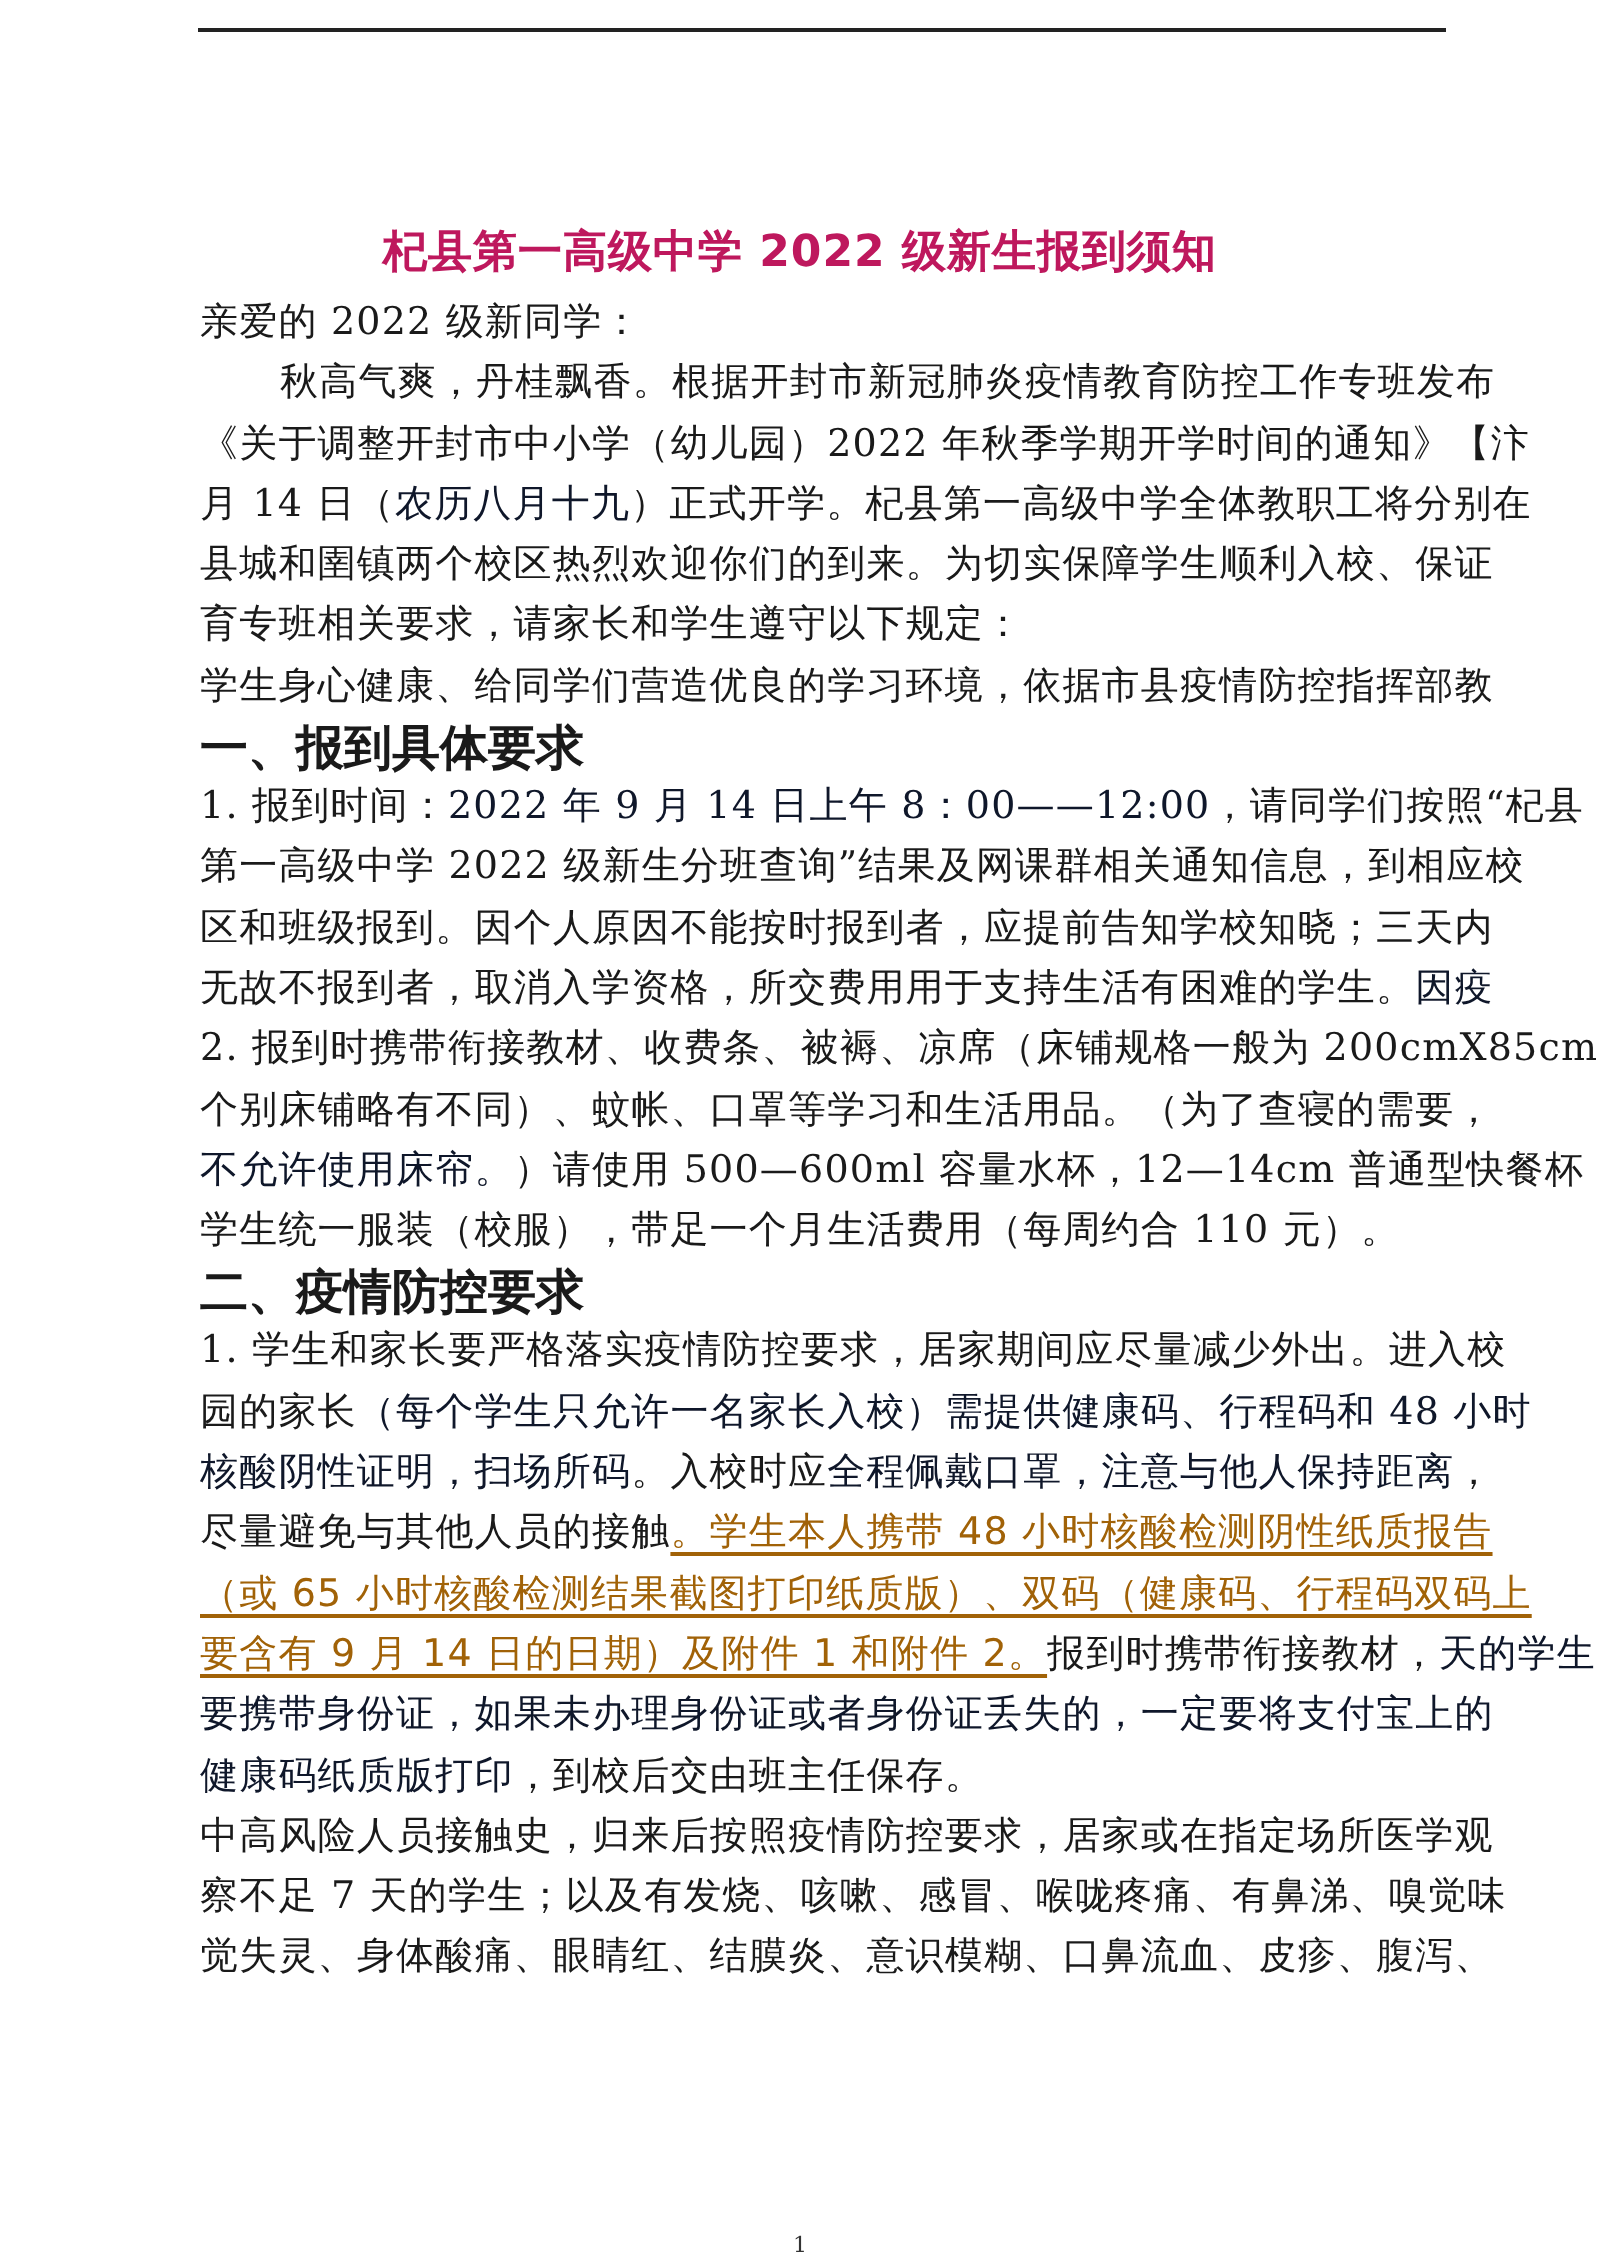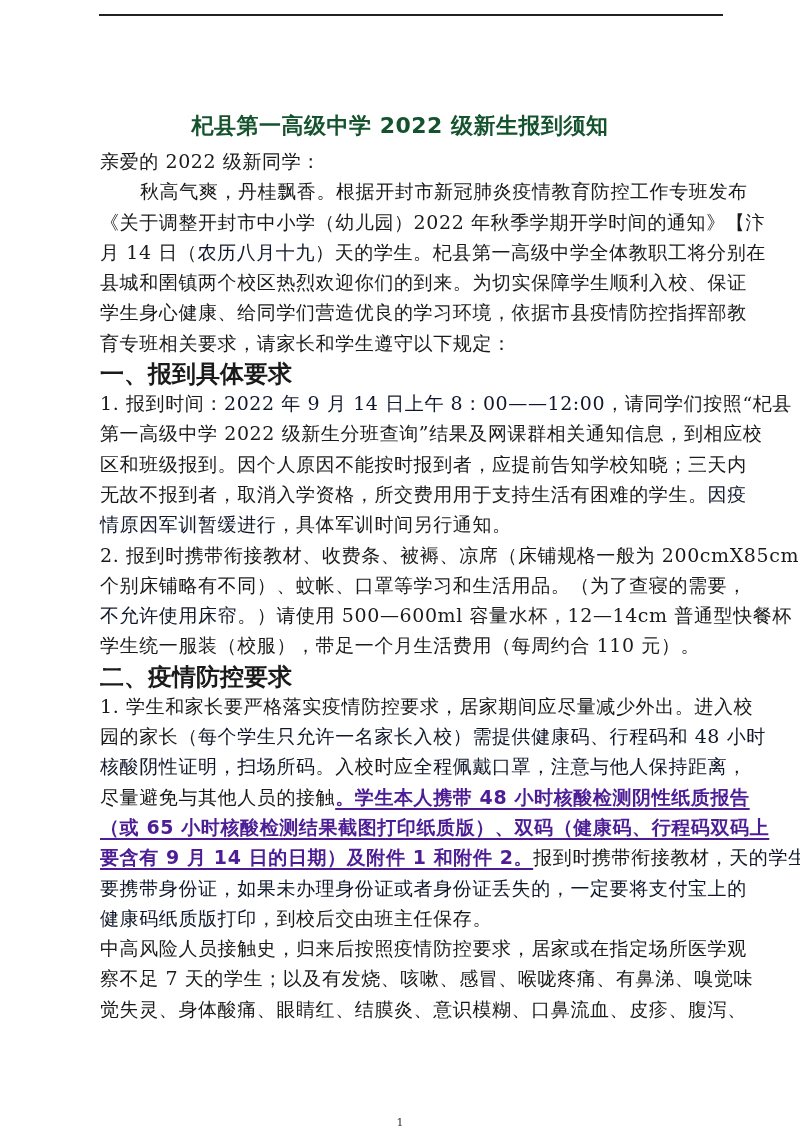--- a/index.html
+++ b/index.html
@@ -1,60 +1,59 @@
 <!DOCTYPE html>
 <html><head>
 <meta charset="utf-8">
 <style>
   html, body { margin:0; padding:0; background:#ffffff; }
   body { width:800px; height:1132px; position:relative; overflow:hidden;
          font-family:"DejaVu Serif","Liberation Serif",serif; color:#1a1a1a; }
   .top-rule { position:absolute; left:99px; top:14px; width:624px; height:2px; background:#222; }
   .title { position:absolute; left:0; width:800px; top:111px; text-align:center;
            font-family:"DejaVu Sans","Liberation Sans",sans-serif; font-weight:bold;
-           font-size:22px; letter-spacing:0.5px; color:#14532d; }
+           font-size:22px; letter-spacing:0.5px; color:#be185d; }
   .body { position:absolute; left:100px; top:146px; width:624px; }
   .line { height:30.3px; line-height:30.3px; font-size:19px; white-space:nowrap;
           letter-spacing:0.6px; text-align:justify; text-align-last:justify; overflow:visible; }
   .line.last { text-align-last:left; }
   .line.indent { padding-left:40px; }
   .heading { font-family:"DejaVu Sans","Liberation Sans",sans-serif; font-weight:bold;
              font-size:24px; text-align-last:left; height:24px; line-height:24px; margin-top:4px; margin-bottom:2px; }
   .red { color:#0f172a; }
-  .red-strong { color:#4c1d95; font-weight:bold; text-decoration:underline; text-decoration-thickness:1.5px; text-underline-offset:4px;
+  .red-strong { color:#a16207; font-weight:normal; text-decoration:underline; text-decoration-thickness:1.5px; text-underline-offset:4px;
                 font-family:"DejaVu Sans","Liberation Sans",sans-serif; }
   .page-num { position:absolute; left:0; width:800px; top:1116px; text-align:center; font-size:11px; color:#333; }
 </style>
 </head>
 <body>
 
 <div class="top-rule"></div>
 
 <div class="title">杞县第一高级中学 2022 级新生报到须知</div>
 
 <div class="body">
   <div class="line last">亲爱的 2022 级新同学：</div>
 
   <div>
     <div class="line indent">秋高气爽，丹桂飘香。根据开封市新冠肺炎疫情教育防控工作专班发布</div>
     <div class="line">《关于调整开封市中小学（幼儿园）2022 年秋季学期开学时间的通知》【汴</div>
-    <div class="line"><span>月 14 日（</span><span class="red">农历八月十九</span><span>）天的学生。杞县第一高级中学全体教职工将分别在</span></div>
+    <div class="line"><span>月 14 日（</span><span class="red">农历八月十九</span><span>）正式开学。杞县第一高级中学全体教职工将分别在</span></div>
     <div class="line">县城和圉镇两个校区热烈欢迎你们的到来。为切实保障学生顺利入校、保证</div>
+    <div class="line last">育专班相关要求，请家长和学生遵守以下规定：</div>
     <div class="line">学生身心健康、给同学们营造优良的学习环境，依据市县疫情防控指挥部教</div>
-    <div class="line last">育专班相关要求，请家长和学生遵守以下规定：</div>
   </div>
 
   <div class="heading">一、报到具体要求</div>
 
   <div>
     <div class="line"><span>1. 报到时间：</span><span class="red">2022 年 9 月 14 日上午 8：00——12:00</span><span>，请同学们按照“杞县</span></div>
     <div class="line">第一高级中学 2022 级新生分班查询”结果及网课群相关通知信息，到相应校</div>
     <div class="line">区和班级报到。因个人原因不能按时报到者，应提前告知学校知晓；三天内</div>
     <div class="line"><span>无故不报到者，取消入学资格，所交费用用于支持生活有困难的学生。</span><span class="red">因疫</span></div>
-    <div class="line last"><span class="red">情原因军训暂缓进行</span><span>，具体军训时间另行通知。</span></div>
   </div>
 
   <div>
     <div class="line">2. 报到时携带衔接教材、收费条、被褥、凉席（床铺规格一般为 200cmX85cm，</div>
     <div class="line">个别床铺略有不同）、蚊帐、口罩等学习和生活用品。（为了查寝的需要，</div>
     <div class="line"><span class="red">不允许使用床帘。</span><span>）请使用 500—600ml 容量水杯，12—14cm 普通型快餐杯，</span></div>
     <div class="line last">学生统一服装（校服），带足一个月生活费用（每周约合 110 元）。</div>
   </div>
 
   <div class="heading">二、疫情防控要求</div>

